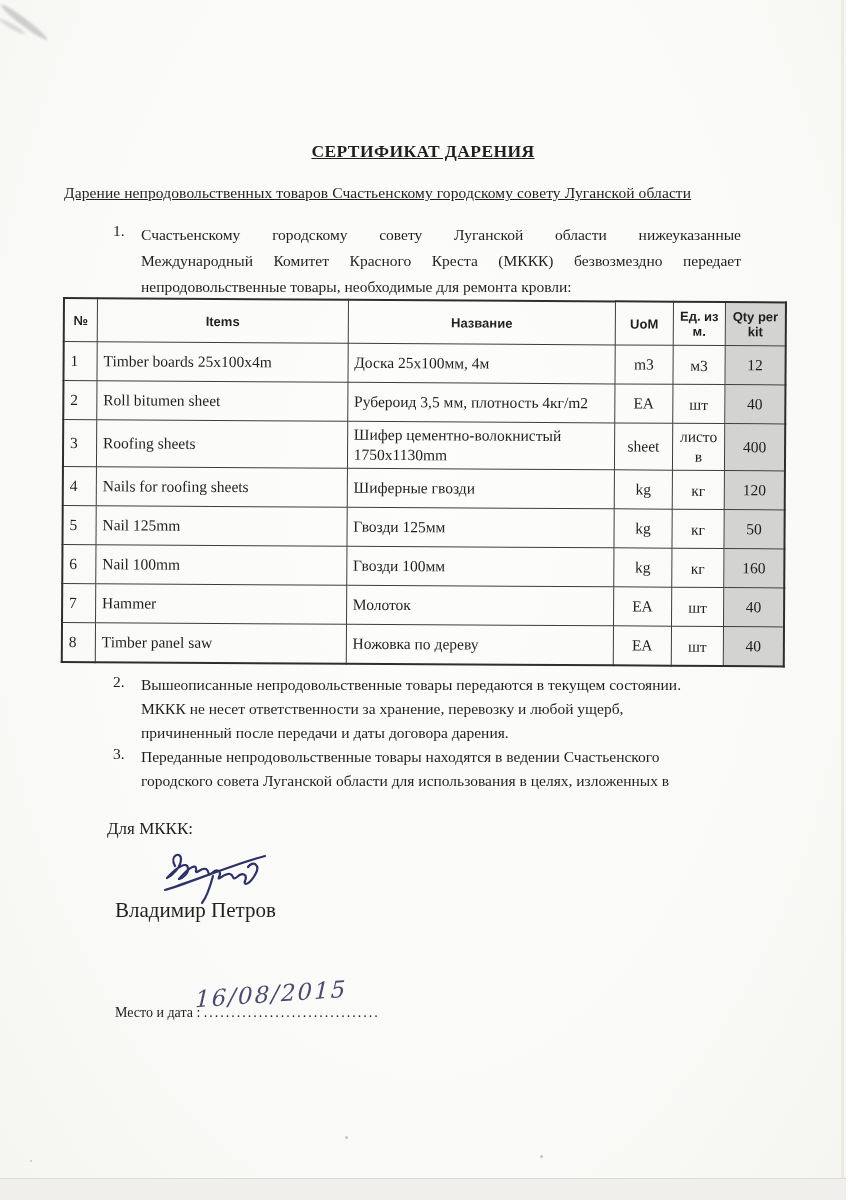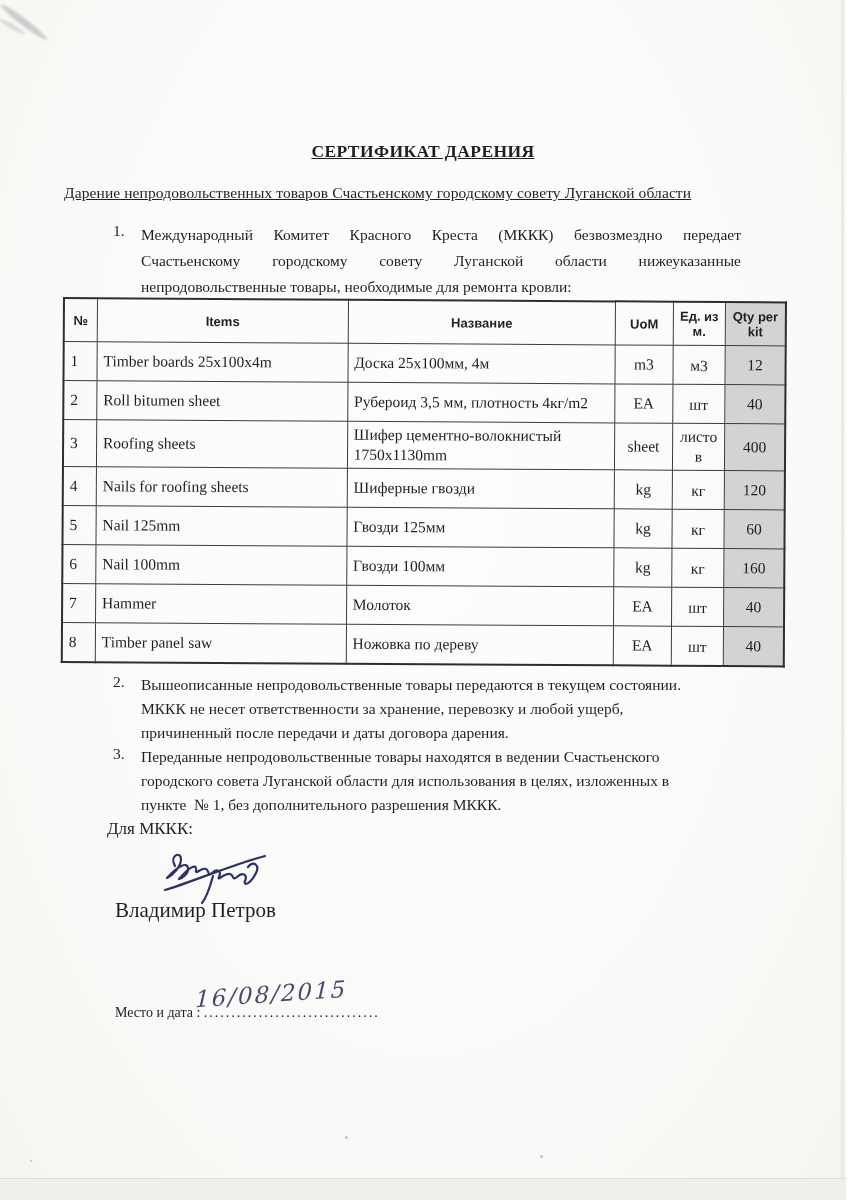--- a/index.html
+++ b/index.html
@@ -72,22 +72,22 @@
   <div class="fold-line"></div>
   <div class="right-edge"></div>
   <div class="bottom-strip"></div>
 
   <div class="title">СЕРТИФИКАТ ДАРЕНИЯ</div>
   <div class="subtitle">Дарение непродовольственных товаров Счастьенскому городскому совету Луганской области</div>
 
   <div class="clause" id="clause-1">
     <span class="cnum">1.</span>
     <div class="clines">
+        <div class="cline jline">Счастьенскому городскому совету Луганской области нижеуказанные</div>
         <div class="cline jline">Международный Комитет Красного Креста (МККК) безвозмездно передает</div>
-        <div class="cline jline">Счастьенскому городскому совету Луганской области нижеуказанные</div>
         <div class="cline">непродовольственные товары, необходимые для ремонта кровли:</div>
       </div>
   </div>
 
   <table class="donation">
     <thead>
         <tr>
           <th class="c-num">№</th>
           <th class="c-items">Items</th>
           <th class="c-name">Название</th>
@@ -128,21 +128,21 @@
           <td class="c-uom">kg</td>
           <td class="c-ed">кг</td>
           <td class="c-qty">120</td>
         </tr>
         <tr class="r5">
           <td class="c-num">5</td>
           <td class="c-items">Nail 125mm</td>
           <td class="c-name">Гвозди 125мм</td>
           <td class="c-uom">kg</td>
           <td class="c-ed">кг</td>
-          <td class="c-qty">60</td>
+          <td class="c-qty">50</td>
         </tr>
         <tr class="r6">
           <td class="c-num">6</td>
           <td class="c-items">Nail 100mm</td>
           <td class="c-name">Гвозди 100мм</td>
           <td class="c-uom">kg</td>
           <td class="c-ed">кг</td>
           <td class="c-qty">160</td>
         </tr>
         <tr class="r7">
@@ -171,21 +171,20 @@
           <div class="cline">Вышеописанные непродовольственные товары передаются в текущем состоянии.</div>
           <div class="cline">МККК не несет ответственности за хранение, перевозку и любой ущерб,</div>
           <div class="cline">причиненный после передачи и даты договора дарения.</div>
         </div>
     </div>
     <div class="clause">
       <span class="cnum">3.</span>
       <div class="clines">
           <div class="cline">Переданные непродовольственные товары находятся в ведении Счастьенского</div>
           <div class="cline">городского совета Луганской области для использования в целях, изложенных в</div>
-          <div class="cline">пункте &nbsp;№ 1, без дополнительного разрешения МККК.</div>
         </div>
     </div>
   </div>
 
   <div class="for-label">Для МККК:</div>
 
   <svg class="sig-svg" width="132" height="66" viewBox="0 0 132 66">
     <g fill="none" stroke="#2e3168" stroke-width="2.2" stroke-linecap="round" stroke-linejoin="round">
       <path d="M22 23 C16 12 28 8 28 16 C28 24 20 32 14 35 C24 24 34 18 35 25 C36 30 30 35 26 36"></path>
       <path d="M26 36 C36 24 44 20 43 27 C42 33 48 24 53 26 C57 28 54 34 59 30 C64 25 69 28 66 34 C64 39 71 30 77 31 C81 32 79 38 84 34 C89 29 95 31 92 38 C90 43 97 42 103 30 C107 22 100 17 95 24"></path>

